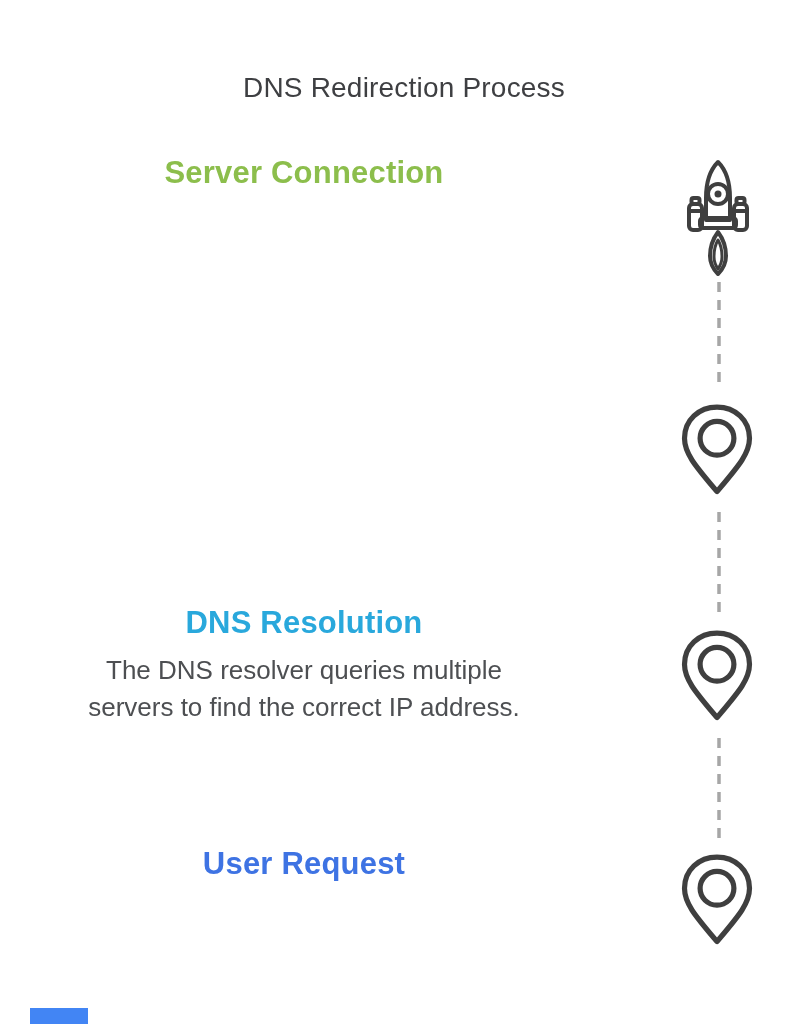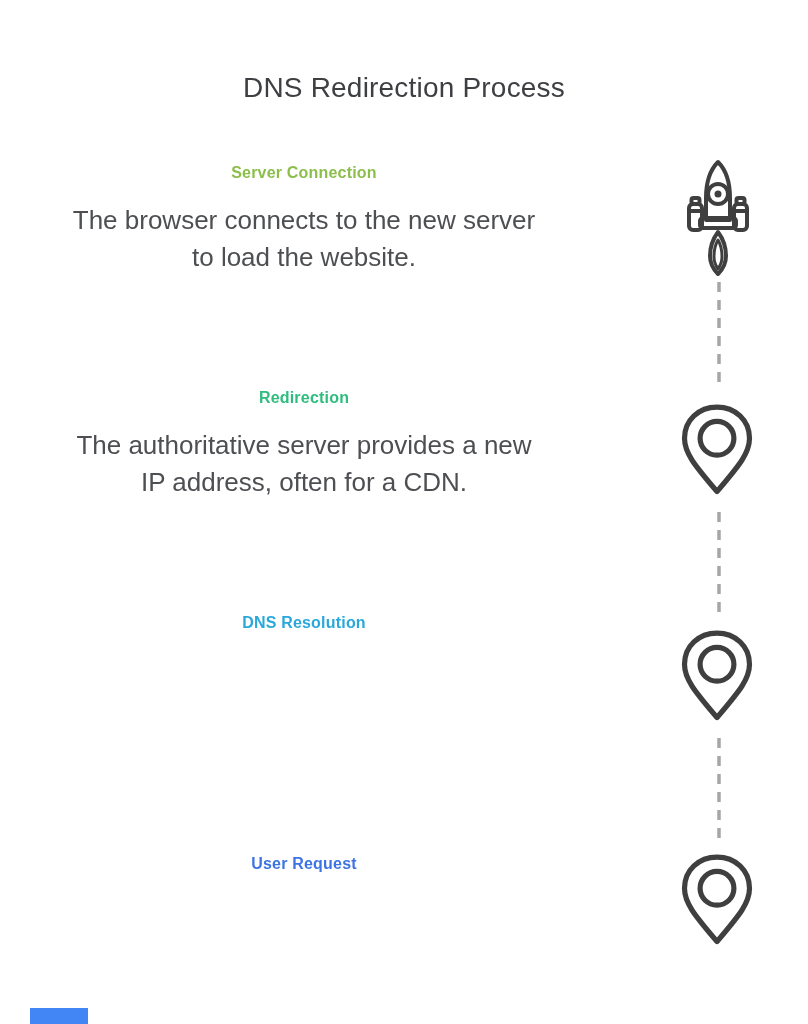--- a/index.html
+++ b/index.html
@@ -8,21 +8,21 @@
 
   .canvas { position: absolute; inset: 0; width: 808px; height: 1024px; background: #fff; }
 
   .title {
     position: absolute; top: 72px; left: 0; width: 808px;
     text-align: center; font-size: 28px; font-weight: 400;
     color: var(--title_text, #3e3f42); letter-spacing: 0.2px;
   }
 
   .step { position: absolute; left: 20px; width: 568px; text-align: center; }
-  .step-heading { font-size: 16px; font-weight: 700; line-height: 32px; letter-spacing: 0.2px; }
+  .step-heading { font-size: 31px; font-weight: 700; line-height: 32px; letter-spacing: 0.2px; }
   .step-desc {
     margin-top: 13px; font-size: 26px; line-height: 37px;
     color: var(--body_text, #4d4f52); white-space: pre-line;
   }
   #step-1 { top: 157px; }
   #step-2 { top: 382px; }
   #step-3 { top: 607px; }
   #step-4 { top: 832px; margin-top: 16px; }
 
   .rail { position: absolute; top: 0; left: 650px; width: 140px; height: 1024px; }
@@ -47,32 +47,27 @@
 </style>
 </head>
 <body>
 
 <div class="canvas">
 
   <h1 class="title">DNS Redirection Process</h1>
 
   <section class="step" id="step-1">
     <h2 class="step-heading" style="color: rgb(140, 190, 76);">Server Connection</h2>
-    <p class="step-desc">The browser connects to the new server
-to load the website.</p>
   </section>
 
-  <section class="step" id="step-2">
-    <h2 class="step-heading" style="color: rgb(46, 189, 127);">Redirection</h2>
-    <p class="step-desc">The authoritative server provides a new
-IP address, often for a CDN.</p>
-  </section>
 
   <section class="step" id="step-3">
     <h2 class="step-heading" style="color: rgb(41, 168, 220);">DNS Resolution</h2>
+    <p class="step-desc">The DNS resolver queries multiple
+servers to find the correct IP address.</p>
   </section>
 
   <section class="step" id="step-4">
     <h2 class="step-heading" style="color: rgb(62, 115, 227);">User Request</h2>
   </section>
 
   <div class="rail">
 
     <svg id="rocket" class="icon" width="64" height="118" viewBox="0 0 64 118" stroke-width="4" stroke-linecap="round" stroke-linejoin="round">
       <path d="M32,4 C24,12 20,24 20,40 L20,62 L44,62 L44,40 C44,24 40,12 32,4 Z"></path>

